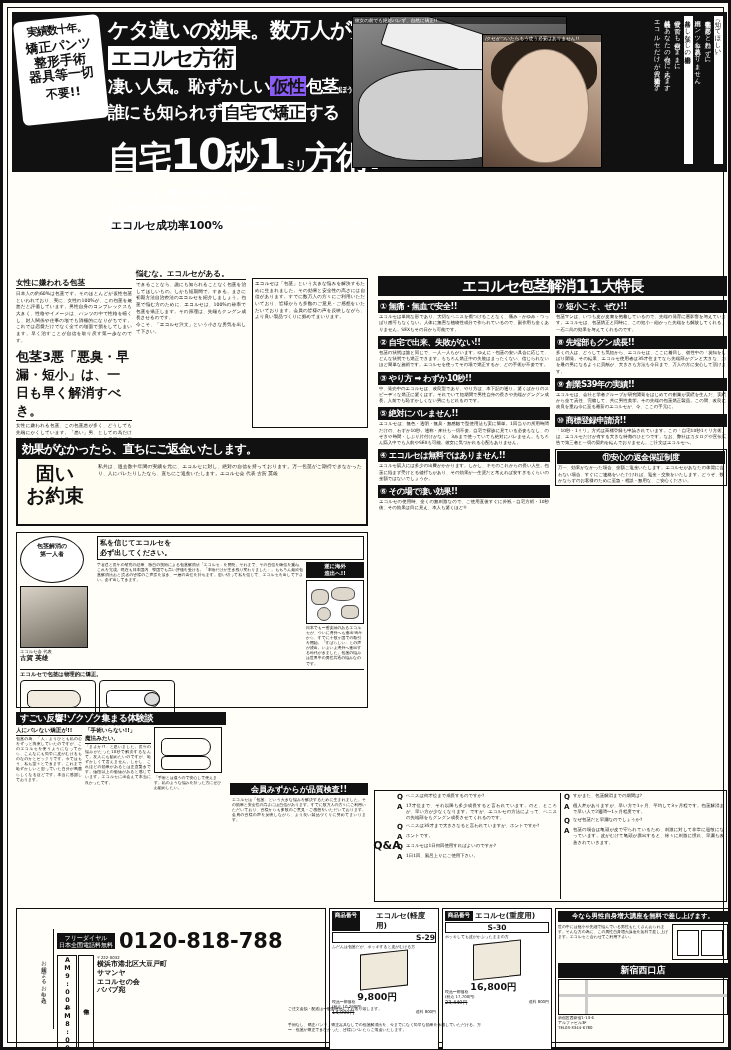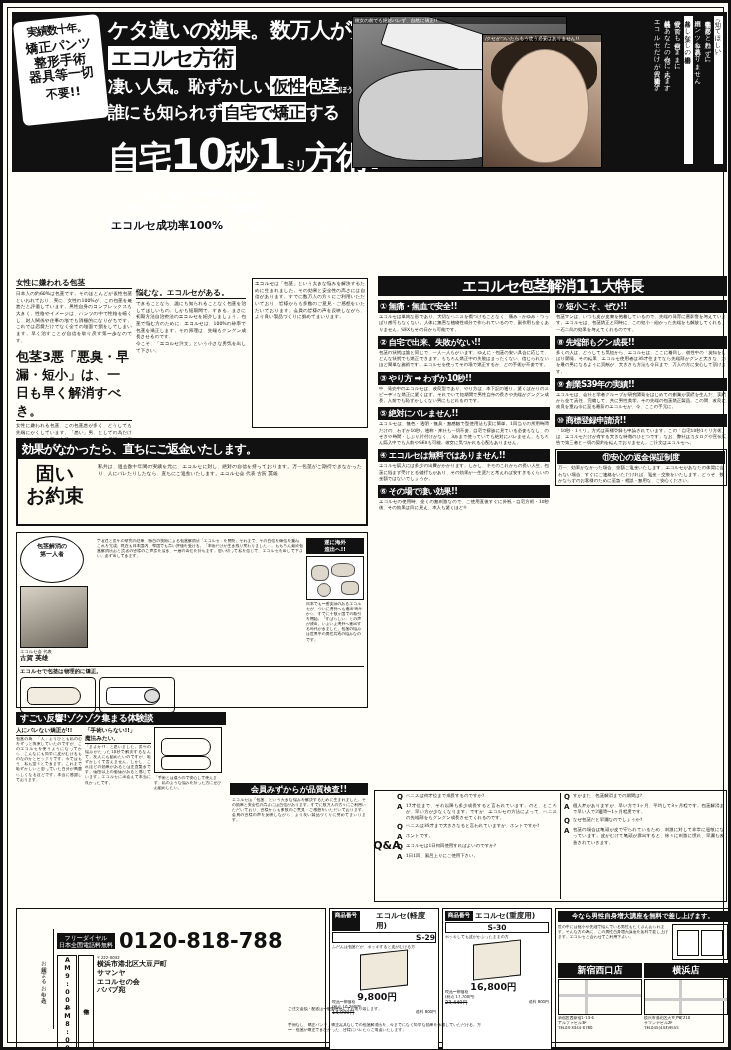--- a/index.html
+++ b/index.html
@@ -55,21 +55,21 @@
   .hdr-badge .l1{font-size:11px;font-weight:bold;letter-spacing:-1px;}
   .hdr-badge .l2{font-size:13px;font-weight:bold;line-height:1.12;margin-top:2px;}
   .hdr-badge .l3{font-size:12px;font-weight:bold;margin-top:2px;}
 
   .hdr-main{
     left:96px;top:4px;width:330px;height:150px;color:#fff;
   }
   .hdr-l1{font-size:21px;font-weight:bold;letter-spacing:-1px;}
   .hdr-l1 .wh{background:#fff;color:#111;padding:0 3px;}
   .hdr-l2{font-size:17px;font-weight:bold;margin-top:3px;letter-spacing:-1px;}
-  .hdr-l2 .wh{background:#ffffff;color:#111;padding:0 2px;}
+  .hdr-l2 .wh{background:#8b5cf6;color:#111;padding:0 2px;}
   .hdr-l3{font-size:17px;font-weight:bold;margin-top:3px;letter-spacing:-1px;}
   .hdr-l3 .wh{background:#fff;color:#111;padding:0 2px;}
   .hdr-big{
     font-size:33px;font-weight:bold;margin-top:5px;letter-spacing:-2px;
     color:#fff;
   }
   .hdr-big .num{font-size:43px;}
   .hdr-body{
     margin-top:6px;font-size:10px;line-height:1.35;color:#fff;font-weight:bold;
   }
@@ -286,21 +286,21 @@
     </div>
   </div>
 
   <div class="abs" style="left:8px;top:270px;width:116px;">
     <div style="font-size:7.6px;font-weight:bold;border-bottom:1px solid #111;margin-bottom:2px;">女性に嫌われる包茎</div>
     <div class="colbox">日本人の約60%は包茎です。そのほとんどが仮性包茎といわれており、実に、女性の100%が、この包茎を最悪だと評価しています。男性自身のコンプレックスも大きく、性格やイメージは、パンツの中で性格を暗くし、対人関係や仕事の場でも消極的になりがちです。これでは恋愛だけでなく全ての場面で損をしてしまいます。早く治すことが自信を取り戻す第一歩なのです。</div>
     <div style="font-size:13px;font-weight:bold;border-bottom:1px solid #111;margin:4px 0 2px;">包茎3悪「悪臭・早漏・短小」は、一日も早く解消すべき。</div>
     <div class="colbox">女性に嫌われる包茎、この包茎悪が多く、どうしても先端にかくしています。「悪い」男、としての為だけが、もちろん包茎は女子ではいことだから男同士で馬鹿にし入れない、男に言われて、このかが包茎で悩んでいる、痛むし恥ずかしくない、いつまでも、痛ない恥ずかるならば。</div>
   </div>
 
-  <div class="abs" style="left:128px;top:280px;width:110px;">
+  <div class="abs" style="left:128px;top:261px;width:110px;">
     <div style="font-size:7.6px;font-weight:bold;border-bottom:1px solid #111;margin-bottom:2px;">悩むな。エコルセがある。</div>
     <div class="colbox" style="white-space:pre-line">できることなら、誰にも知られることなく包茎を治してほしいもの。しかも短期間で。すきる。まさに初期方法自治療法のエコルセを紹介しましょう。包茎で悩む方のために、エコルセは、100%の確率で包茎を矯正します。その原理は、先端もクングン成長させるのです。
 今こそ、「エコルセ注文」という小さな勇気を出して下さい。</div>
   </div>
 
   <div class="abs thin" style="left:244px;top:270px;width:116px;height:150px;padding:2px;">
     <div class="colbox">エコルセは「包茎」という大きな悩みを解決するために生まれました。その効果と安全性の高さには自信があります。すでに数万人の方々にご利用いただいており、皆様からも多数のご意見・ご感想をいただいております。会員の皆様の声を反映しながら、より良い製品づくりに努めてまいります。</div>
   </div>
 
   <div class="abs feat-title">
@@ -369,20 +369,22 @@
   <div class="abs testi">
     <div style="display:flex;padding:3px;">
       <div style="width:74px;">
         <div class="testi-badge" style="white-space:pre-line">包茎解消の
 第一人者</div>
         <div class="portrait" style="margin-top:3px;"></div>
         <div style="font-size:4.3px;margin-top:1px;">エコルセ会 代表</div>
         <div style="font-size:6.5px;font-weight:bold;">古賀 英雄</div>
       </div>
       <div style="flex:1;padding-left:3px;">
+        <div class="thin" style="font-size:7px;font-weight:bold;padding:1px 2px;white-space:pre-line;">私を信じてエコルセを
+必ず出してください。</div>
         <div style="display:flex;margin-top:2px;">
           <div style="flex:1;">
             <div class="xtiny" style="text-align:justify">学者達と長年の研究の結果、独自の技術による包茎解消法「エコルセ」を開発。それまで、その自信を確信を重ね、これを完成。現在も日本国内、韓国でも高い評価を受ける。「本物だけが生き残り変わりました」。もちろん最終包茎解消法おと読者の皆様のご声援を頂き、一層の責任を持ちます。思い切って私を信じて、エコルセを出して下さい。必ず出してきます。</div>
           </div>
           <div style="width:58px;margin-left:3px;">
             <div class="bk" style="font-size:5.4px;font-weight:bold;text-align:center;padding:1px;white-space:pre-line;">遂に海外
 進出へ!!</div>
             <div class="map" style="height:42px;margin-top:2px;">
               <div class="landmass" style="left:4px;top:8px;width:16px;height:14px;border-radius:40%;"></div>
               <div class="landmass" style="left:24px;top:6px;width:22px;height:12px;border-radius:40%;"></div>
@@ -582,30 +584,20 @@
           <div style="flex:1;">
             <div class="shopbar">新宿西口店</div>
             <div class="thin" style="height:34px;margin-top:1px;position:relative;">
               <div style="position:absolute;left:0;top:14px;width:100%;height:3px;background:#ccc;"></div>
               <div style="position:absolute;left:26px;top:0;width:3px;height:100%;background:#ccc;"></div>
             </div>
             <div class="xtiny" style="white-space:pre-line">新宿区西新宿1-13-6
 アルファビル3F
 TEL03-3344-6780</div>
           </div>
-          <div style="flex:1;">
-            <div class="shopbar">横浜店</div>
-            <div class="thin" style="height:34px;margin-top:1px;position:relative;">
-              <div style="position:absolute;left:0;top:18px;width:100%;height:3px;background:#ccc;"></div>
-              <div style="position:absolute;left:34px;top:0;width:3px;height:100%;background:#ccc;"></div>
-            </div>
-            <div class="xtiny" style="white-space:pre-line">横浜市港北区大豆戸町210
-サマンヤビル2F
-TEL045(433)9555</div>
-          </div>
         </div>
       </div>
     </div>
   </div>
 
   <div class="abs xtiny" style="left:280px;top:1014px;width:200px;">手術なし、矯正パンツ、矯正器具なしでの包茎解消法を、今までになく簡単な効果を体感していただける。万一・包茎が矯正できなかった、皆様にバレたらご返金いたします。</div>
   <div class="abs xtiny" style="left:280px;top:998px;width:200px;">ご注文金額・配送は一般郵便品にてお送り致します。</div>
 
 </div>
 </div>

